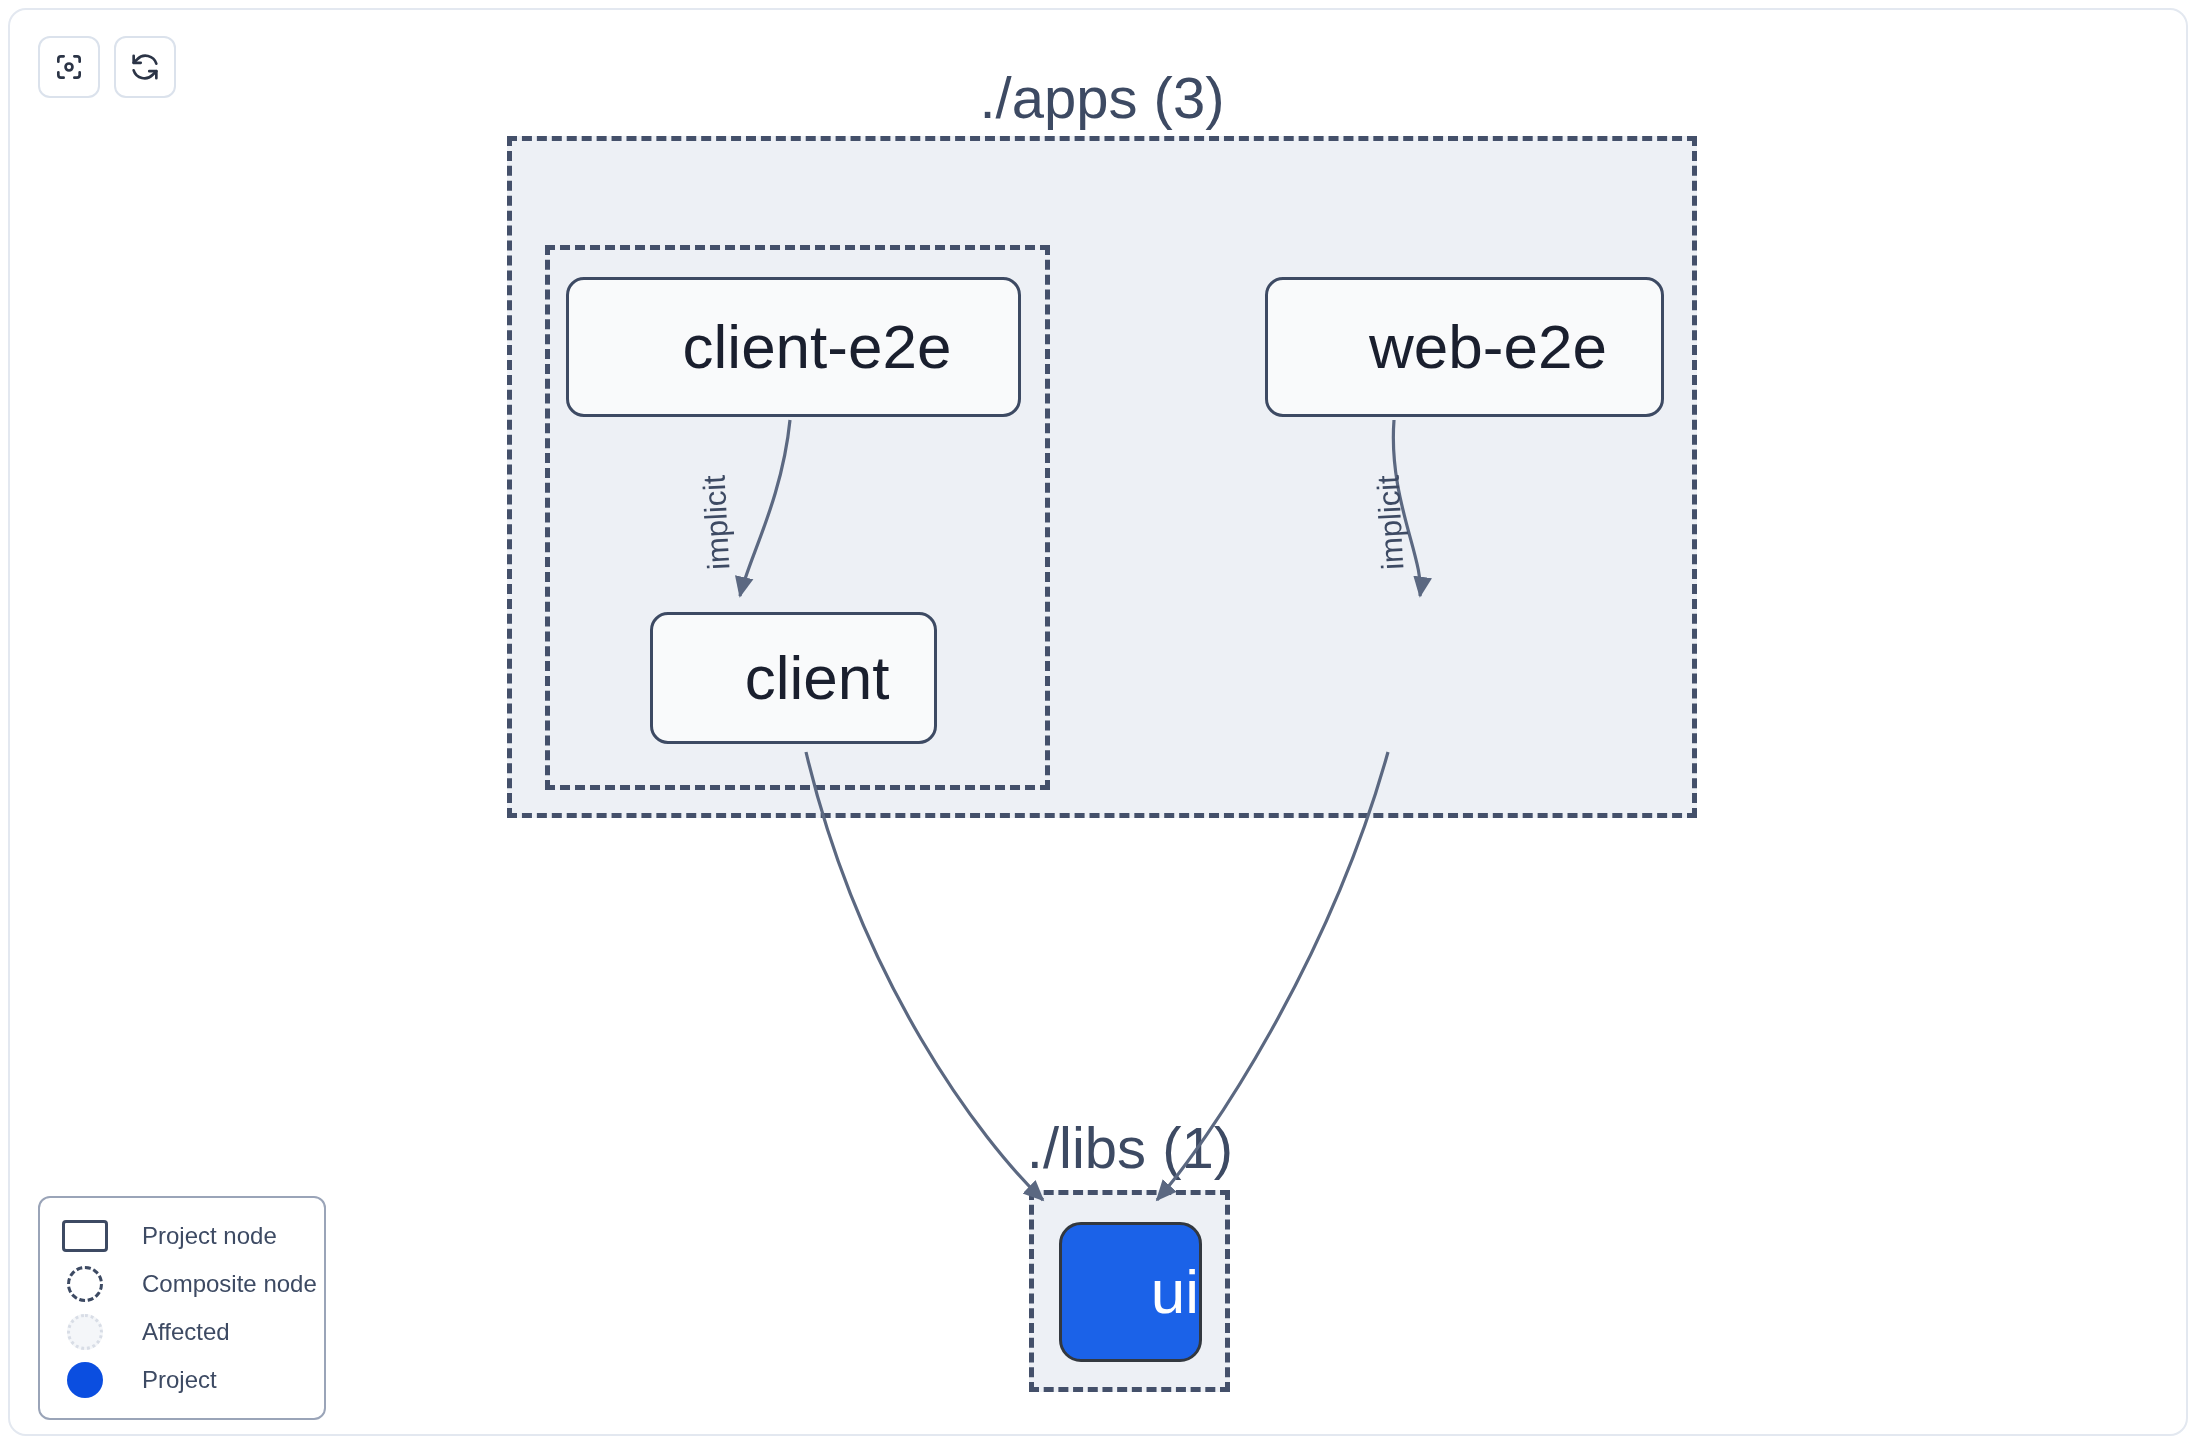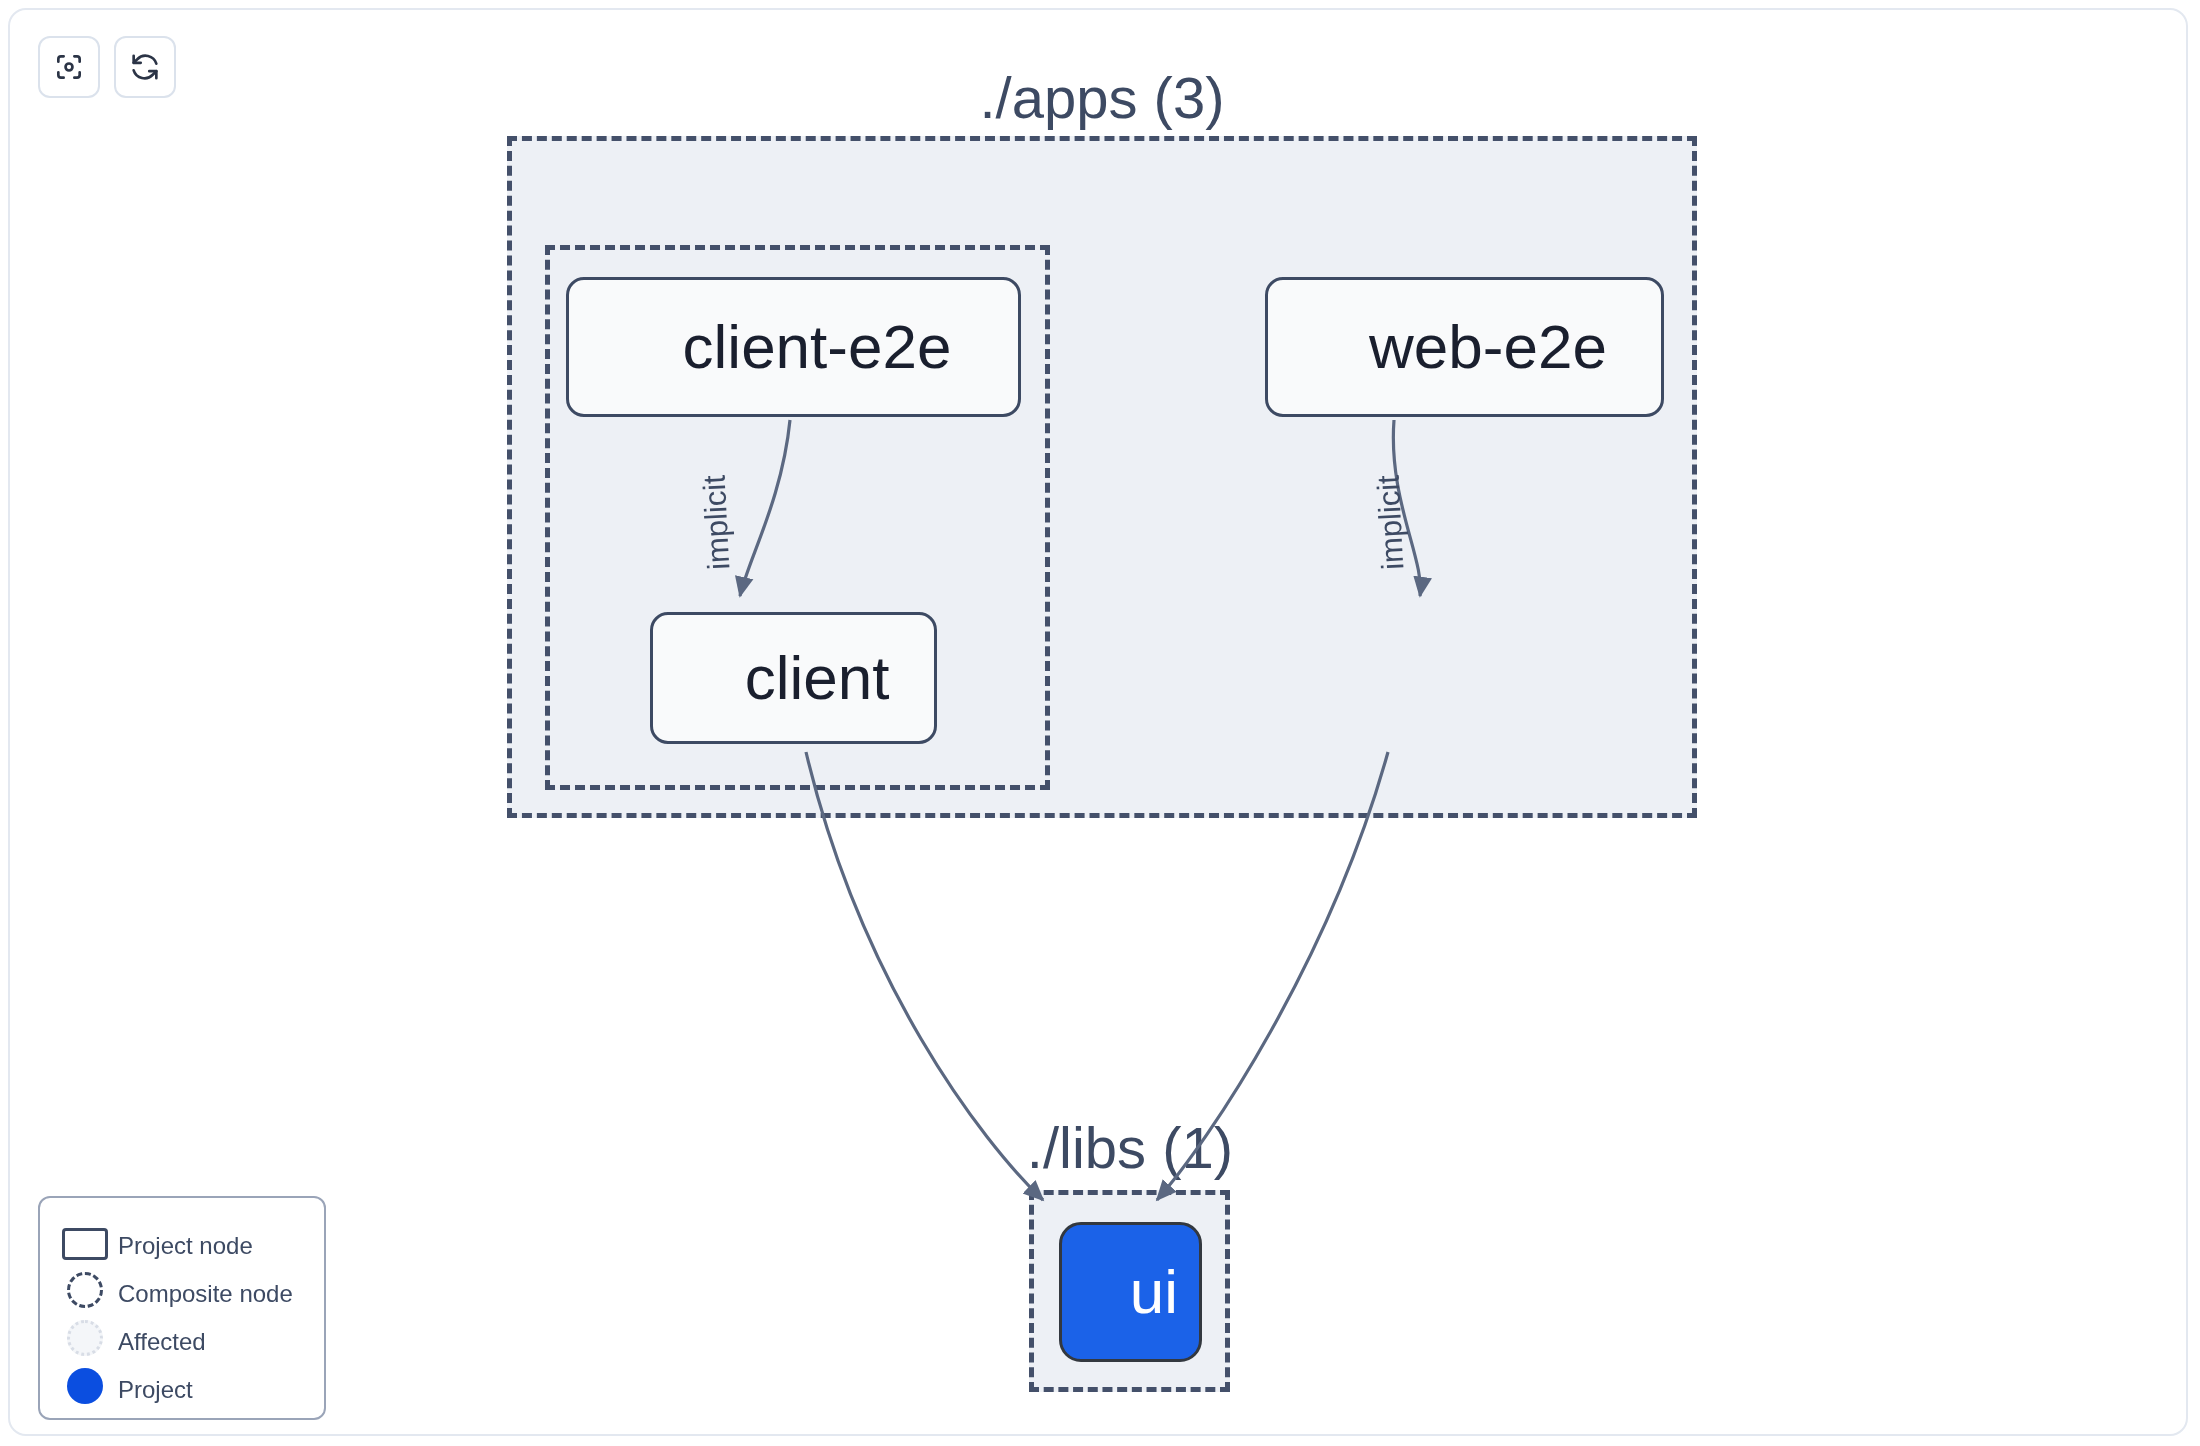--- a/index.html
+++ b/index.html
@@ -100,20 +100,21 @@
     cursor: pointer;
     padding-left: 47px;
   }
   .node.plain {
     background: #f9fafb;
     border: 3px solid #3d4a63;
   }
   .node.touched {
     background: #1b62e8;
     border: 3px solid #33383f;
+    justify-content: flex-end;
   }
   .node-label {
     font-size: 62px;
     line-height: 1;
     color: #1a1f2e;
     white-space: nowrap;
     pointer-events: none;
   }
   .node.touched .node-label { color: #ffffff; }
 
@@ -125,22 +126,23 @@
     width: 288px;
     border: 2px solid #9aa4b8;
     border-radius: 12px;
     background: #ffffff;
     padding: 14px 18px;
     box-sizing: border-box;
     z-index: 45;
   }
   .legend-row {
     display: flex;
-    align-items: flex-end;
+    align-items: center;
     height: 48px;
+    gap: 24px;
   }
   .legend-icon {
     width: 54px;
     flex: 0 0 54px;
     display: flex;
     align-items: center;
     justify-content: center;
   }
   .legend-text {
     font-size: 24px;

